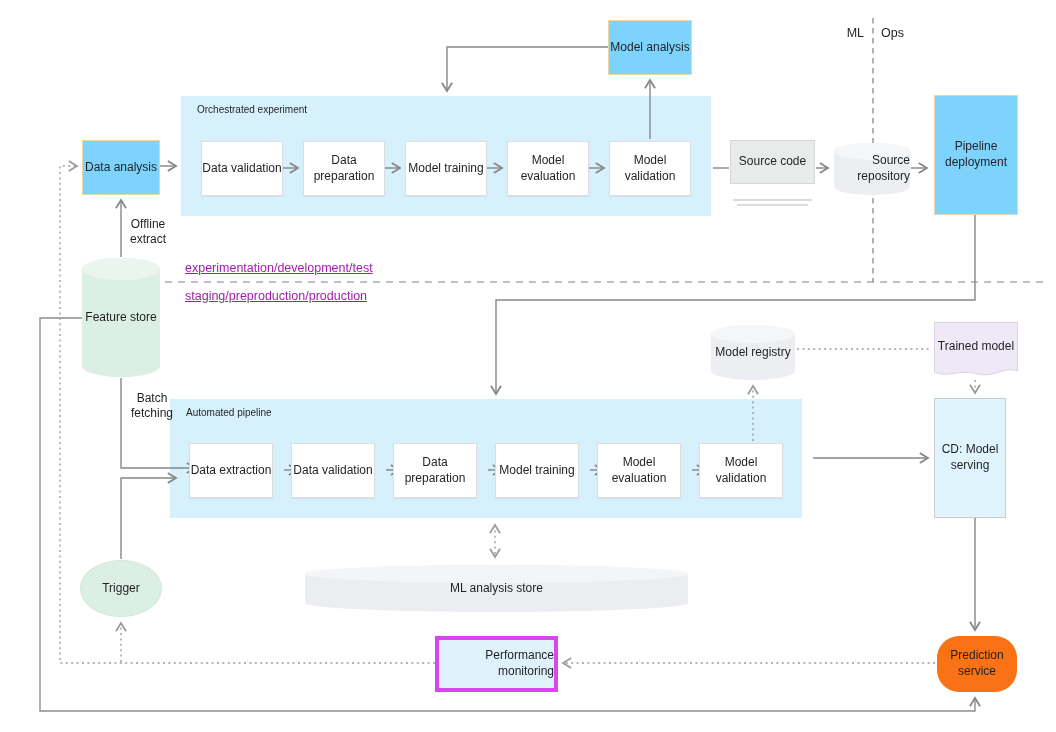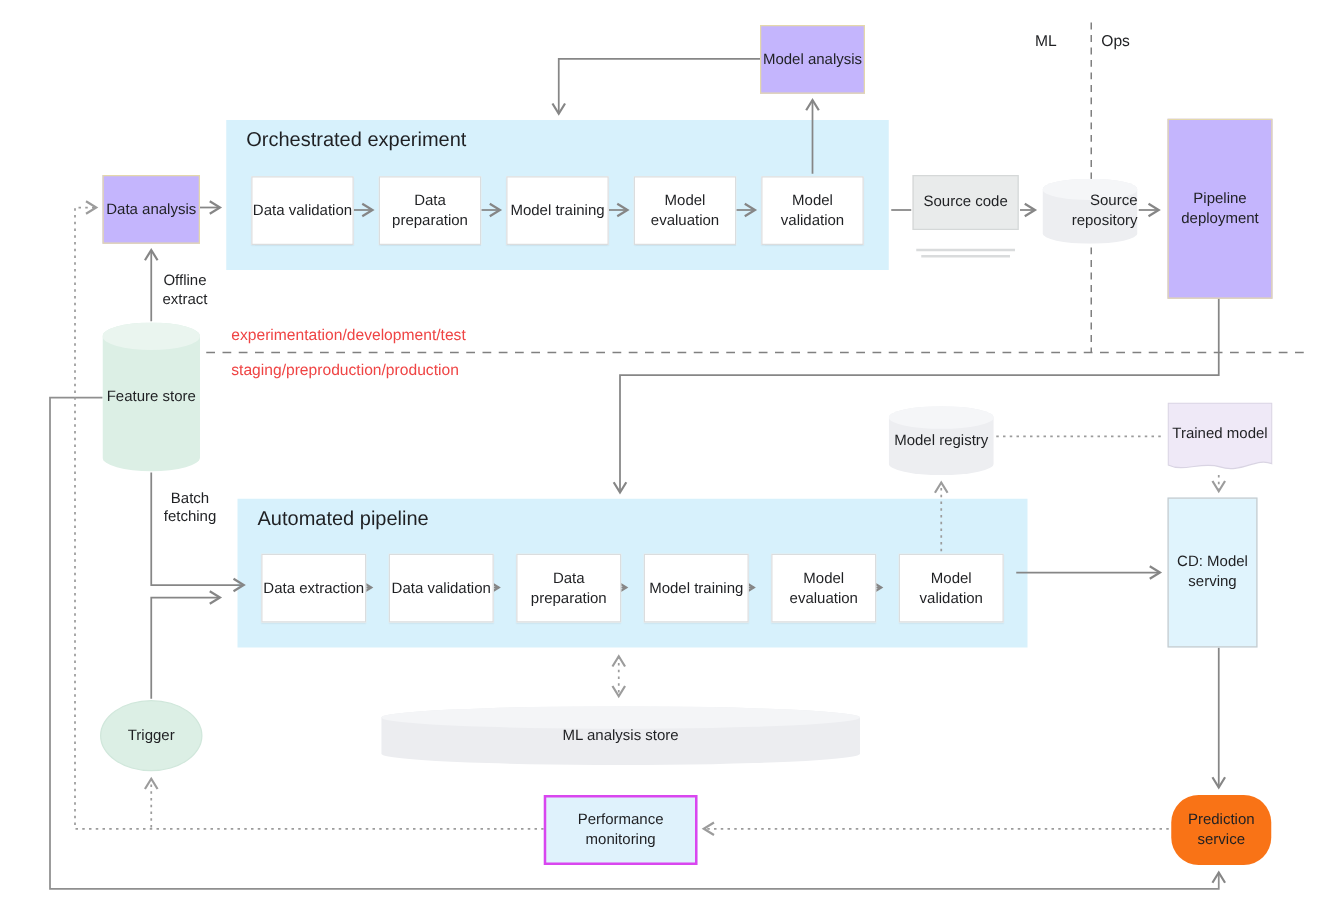--- a/index.html
+++ b/index.html
@@ -6,59 +6,59 @@
   .canvas{
     position:relative;width:1056px;height:732px;background:#ffffff;
     font-family:"Liberation Sans",sans-serif;color:#1f2023;overflow:hidden;
   }
   .edges{position:absolute;left:0;top:0;width:1056px;height:732px;}
   .node{
     position:absolute;box-sizing:border-box;display:flex;align-items:center;justify-content:center;
     text-align:center;font-size:12px;line-height:1.3;color:#1f2023;
   }
   .container{position:absolute;box-sizing:border-box;background:#d7f1fc;}
-  .container-label{position:absolute;left:16px;top:8px;font-size:16px;color:#1f2023;}
+  .container-label{position:absolute;left:16px;top:8px;font-size:10px;color:#1f2023;}
   .step{
     position:absolute;box-sizing:border-box;background:#ffffff;border:1px solid #dbddde;
     display:flex;align-items:center;justify-content:center;text-align:center;
     font-size:12px;line-height:1.3;box-shadow:0 1px 1px rgba(0,0,0,0.05);
   }
-  .yellow{background:#c4b5fd;border:1px solid #e4d8ab;}
+  .yellow{background:#7dd3fc;border:1px solid #e4d8ab;}
   .graybox{background:#e9ebeb;border:1px solid #d5d8d8;}
   .cyl{padding:0;text-align:right;}
   .cyl svg{position:absolute;left:0;top:0;}
   .cyl span{position:relative;z-index:1;}
   .edge-label{position:absolute;font-size:12px;line-height:1.25;text-align:center;color:#1f2023;}
-  .zone-label{position:absolute;font-size:12.5px;color:#ef4444;white-space:nowrap;}
+  .zone-label{position:absolute;font-size:12.5px;color:#a21caf;white-space:nowrap;text-decoration:underline;}
   .mlops-label{position:absolute;font-size:12.5px;color:#1f2023;}
 
   
   .n-data-analysis{left:82px;top:140px;width:78px;height:55px;}
   .n-model-analysis{left:608px;top:20px;width:84px;height:55px;}
   .c-orch{left:181px;top:96px;width:530px;height:120px;}
-  .c-auto{left:190px;top:399px;width:632px;height:119px;}
+  .c-auto{left:170px;top:399px;width:632px;height:119px;}
   .orch-step{top:45px;width:82px;height:55px;}
   .auto-step{top:44px;width:84px;height:55px;}
   .n-source-code{left:730px;top:140px;width:85px;height:44px;}
   .n-source-repo{left:834px;top:143px;width:76px;height:52px;}
-  .n-pipeline-deploy{left:934px;top:95px;width:84px;height:144px;}
+  .n-pipeline-deploy{left:934px;top:95px;width:84px;height:120px;}
   .n-feature-store{left:82px;top:258px;width:78px;height:120px;}
   .n-trigger{left:80px;top:560px;width:82px;height:57px;background:#dcefe5;border:1px solid #d0e7db;border-radius:50%;}
   .n-model-registry{left:711px;top:325px;width:84px;height:55px;}
   .n-trained-model{left:934px;top:322px;width:84px;height:56px;padding-bottom:6px;}
   .n-cd-serving{left:934px;top:398px;width:72px;height:120px;background:#e0f4fd;border:1px solid #c7ccce;}
   .n-metadata{left:305px;top:565px;width:383px;height:47px;}
-  .n-perf-monitor{left:435px;top:636px;width:123px;height:56px;background:#dff2fc;border:2px solid #d946ef;}
+  .n-perf-monitor{left:435px;top:636px;width:123px;height:56px;background:#dff2fc;border:4px solid #d946ef;text-align:right;}
   .n-prediction{left:937px;top:636px;width:80px;height:56px;background:#f97316;border-radius:22px;}
 
   .lbl-offline{left:119px;top:217px;width:58px;}
   .lbl-batch{left:123px;top:391px;width:58px;}
   .lbl-zone-top{left:185px;top:261px;}
   .lbl-zone-bottom{left:185px;top:289px;}
-  .lbl-ml{left:828px;top:26px;width:36px;}
+  .lbl-ml{left:828px;top:26px;width:36px;text-align:right;}
   .lbl-ops{left:881px;top:26px;}
 </style>
 </head>
 <body>
 
 <div class="canvas">
 
   <div class="container c-orch">
     <div class="container-label">Orchestrated experiment</div>
   </div>

